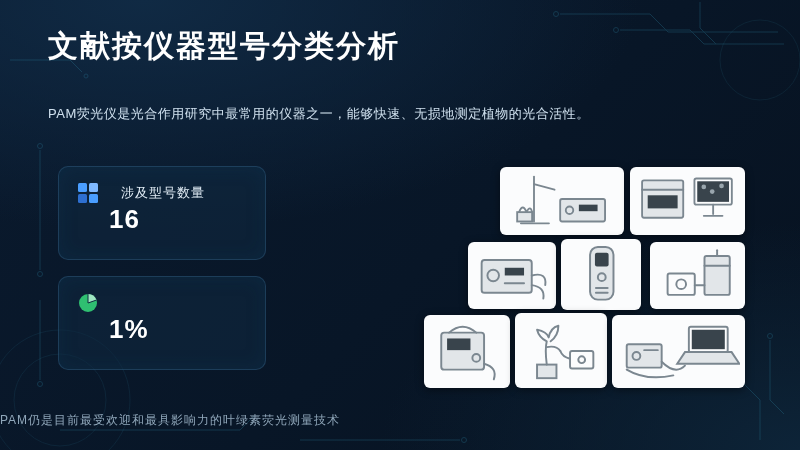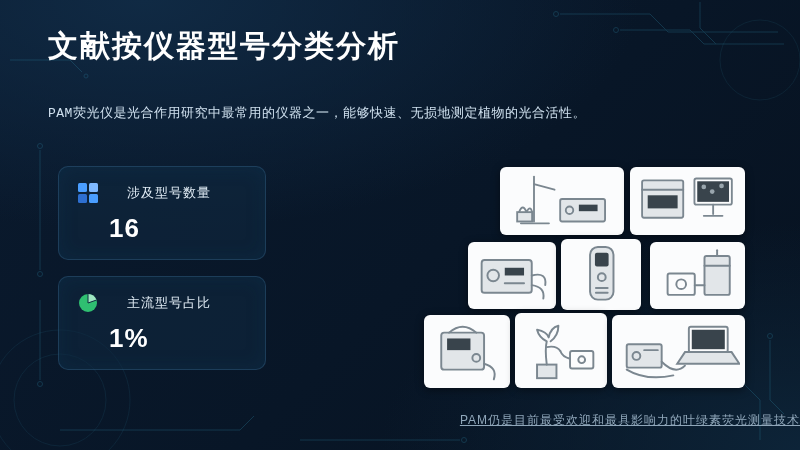--- a/index.html
+++ b/index.html
@@ -10,49 +10,49 @@
       radial-gradient(900px 420px at 18% 0%, #102a44 0%, rgba(16,42,68,0) 55%),
       radial-gradient(700px 380px at 100% 100%, #0d2438 0%, rgba(13,36,56,0) 60%),
       linear-gradient(135deg,#0a1a2e 0%, #081627 55%, #071220 100%);
     color:#fff;
   }
   .bg-decor{position:absolute;inset:0;width:100%;height:100%;pointer-events:none;}
   .page-title{
     position:absolute;left:48px;top:26px;margin:0;
     font-size:30px;font-weight:700;letter-spacing:2px;color:#ffffff;
   }
-  .intro{position:absolute;left:48px;margin:0;font-size:13px;line-height:1.6;color:#cfe0ee;letter-spacing:.5px;font-family:Liberation Mono, monospace;}
+  .intro{position:absolute;left:48px;margin:0;font-size:13px;line-height:1.6;color:#cfe0ee;letter-spacing:.5px;}
   .intro.l1{top:104px;}
   .intro.l2{top:130px;}
   .stat-card{
     position:absolute;left:58px;width:208px;height:94px;box-sizing:border-box;
     background:rgba(17,42,66,0.55);
     border:1px solid rgba(86,166,214,0.22);
     border-radius:10px;padding:15px 18px 12px 18px;
     box-shadow:0 0 18px rgba(10,60,90,0.25) inset;
   }
   .stat-card.c1{top:166px;}
   .stat-card.c2{top:276px;}
-  .stat-head{display:flex;align-items:center;gap:28px;}
+  .stat-head{display:flex;align-items:center;gap:22px;}
   .stat-icon{width:22px;height:22px;flex:0 0 22px;display:block;}
   .stat-label{font-size:13px;color:#e2edf6;letter-spacing:1px;}
-  .stat-value{margin-top:9px;padding-left:32px;font-size:26px;font-weight:700;color:#ffffff;letter-spacing:1px;}
+  .stat-value{padding-left:32px;font-size:26px;font-weight:700;color:#ffffff;letter-spacing:1px;}
   .gallery{position:absolute;inset:0;}
   .shot{
     position:absolute;background:#fbfcfd;border-radius:6px;
     box-shadow:0 2px 8px rgba(0,0,0,0.45);
     display:flex;align-items:center;justify-content:center;overflow:hidden;
   }
   .shot svg{width:92%;height:88%;}
   .sk{stroke:#7b8790;stroke-width:2;fill:none;stroke-linecap:round;stroke-linejoin:round;}
   .skf{fill:#e2e6e9;stroke:#7b8790;stroke-width:2;}
   .skd{fill:#39444c;stroke:none;}
   .footer{
-    position:absolute;left:0;right:0;top:412px;text-align:right;
-    font-size:12px;color:#90a7ba;letter-spacing:1px;text-decoration:underline;
+    position:absolute;left:0;right:0;top:412px;text-align:left;
+    font-size:12px;color:#90a7ba;letter-spacing:1px;
   }
 </style>
 </head>
 <body>
 
 <div class="slide">
 
   <svg class="bg-decor" viewBox="0 0 800 450">
     <g stroke="#2f89a8" stroke-width="1" fill="none" opacity="0.28">
       <path d="M560 14 h90 l18 18 h110"></path>
@@ -99,21 +99,20 @@
   </div>
 
   <div class="stat-card c2">
     <div class="stat-head">
       <svg class="stat-icon" viewBox="0 0 22 22">
         <circle cx="11" cy="11" r="9" fill="#2fbf71"></circle>
         <path d="M11 11 L11 2 A9 9 0 0 1 19.5 8 Z" fill="#9fe6c2"></path>
         <path d="M11 11 L11 2" stroke="#0e2a3f" stroke-width="1"></path>
         <path d="M11 11 L19.5 8" stroke="#0e2a3f" stroke-width="1"></path>
       </svg>
-      <span class="stat-label">主流型号占比</span>
     </div>
     <div class="stat-value">1%</div>
   </div>
 
   <div class="gallery">
 
     <figure class="shot" style="left:500px;top:167px;width:124px;height:68px;margin:0;">
       <svg viewBox="0 0 120 64">
         <line class="sk" x1="30" y1="6" x2="30" y2="54"></line>
         <line class="sk" x1="16" y1="56" x2="46" y2="56"></line>

